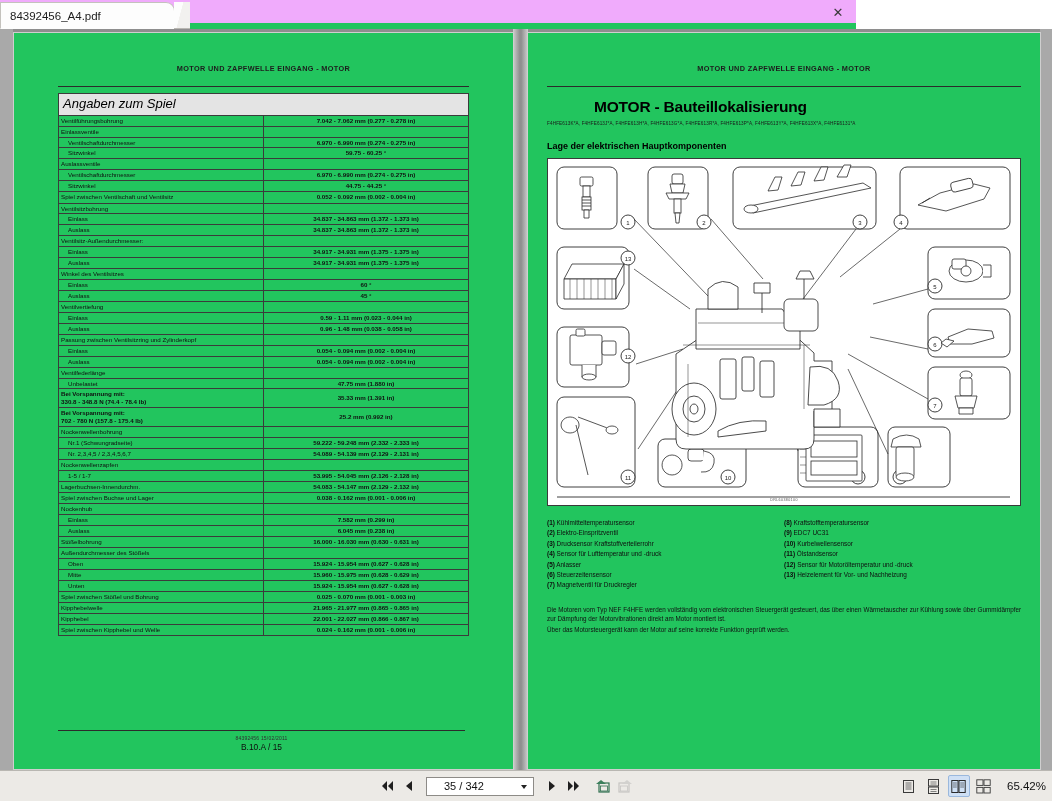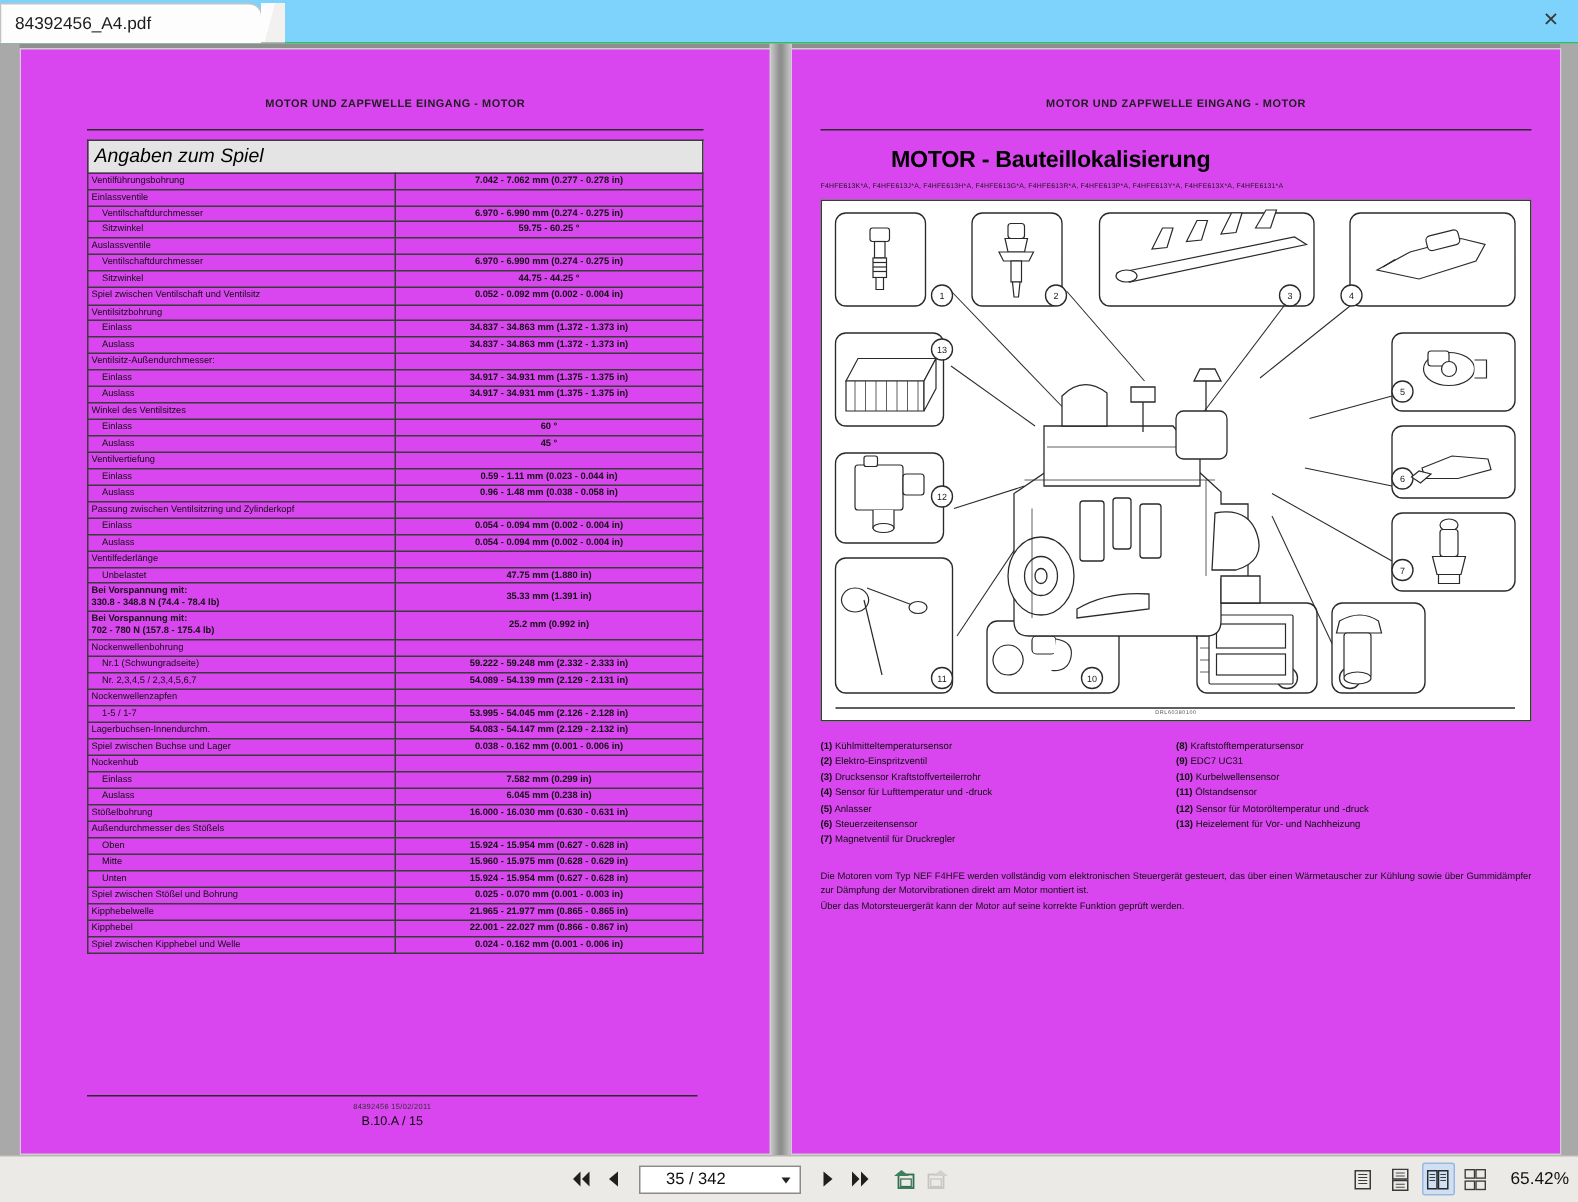--- a/index.html
+++ b/index.html
@@ -6,23 +6,23 @@
   html, body {
     width: 1052px; height: 801px;
     font-family: "Liberation Sans", sans-serif;
     background: #ffffff;
     overflow: hidden;
   }
   #app { position: relative; width: 1052px; height: 801px; background:#fff; }
 
   
   .tabbar {
-    position:absolute; left:0; top:0; width:1052px; height:29px;
-    background: #7dd3fc;
-    border-bottom: 1px solid #22c55e;
+    position:absolute; left:0; top:0; width:856px; height:29px;
+    background: #f0abfc;
+    border-bottom: 6px solid #22c55e;
   }
   .tab {
     position:absolute; left:0; top:2px; height:27px; width:175px;
     background:#fdfdfd;
     border: 1px solid #c4c2bd; border-bottom: 1px solid #fdfdfd;
     border-radius: 0 9px 0 0;
     display:flex; align-items:center;
   }
   .tab-title {
     font-size: 11.5px; color:#1c1c1c; margin-left:9px;
@@ -44,21 +44,21 @@
     position:absolute; left:0; top:29px; width:1052px; height:741px;
     background:#8e8e8e;
     overflow:hidden;
   }
   .gutter-left  { position:absolute; left:0;    top:0; width:13px;  height:741px; background:#a9a9a9; }
   .gutter-mid   { position:absolute; left:513px;top:0; width:15px;  height:741px;
                   background:linear-gradient(90deg,#cfcfcf,#8f8f8f 45%,#8f8f8f 55%,#cfcfcf); }
   .gutter-right { position:absolute; left:1040px;top:0; width:12px; height:741px; background:#a9a9a9; }
 
   .page {
-    position:absolute; top:3px; height:738px; background:#d946ef;
+    position:absolute; top:3px; height:738px; background:#22c55e;
     border:1px solid #cfcfcf;
   }
   .page-left  { left:13px;  width:501px; }
   .page-right { left:527px; width:514px; }
 
   .page-inner { position:relative; width:100%; height:100%; padding:0; }
 
   .pg-header {
     text-align:center; font-size:7.3px; letter-spacing:.35px;
     color:#1d1d1d; margin-top:31px; font-weight:600;
@@ -392,20 +392,21 @@
     </div>
 
     <div class="page page-right">
       <div class="page-inner">
         <div class="pg-header">MOTOR UND ZAPFWELLE EINGANG - MOTOR</div>
         <div class="pg-rule pg-rule-r"></div>
 
         <div class="r-pad">
           <h1 class="doc-title">MOTOR - Bauteillokalisierung</h1>
           <div class="models">F4HFE613K*A, F4HFE613J*A, F4HFE613H*A, F4HFE613G*A, F4HFE613R*A, F4HFE613P*A, F4HFE613Y*A, F4HFE613X*A, F4HFE6131*A</div>
+          <h2 class="sub-title">Lage der elektrischen Hauptkomponenten</h2>
 
           <div class="figure">
             <svg width="474" height="346" viewBox="0 0 474 346">
               <g fill="none" stroke="#2a2a2a" stroke-width="0.9">
 
                 <rect x="9" y="8" width="60" height="62" rx="7"></rect>
                 <rect x="100" y="8" width="60" height="62" rx="7"></rect>
                 <rect x="185" y="8" width="143" height="62" rx="7"></rect>
                 <rect x="352" y="8" width="110" height="62" rx="7"></rect>
 

